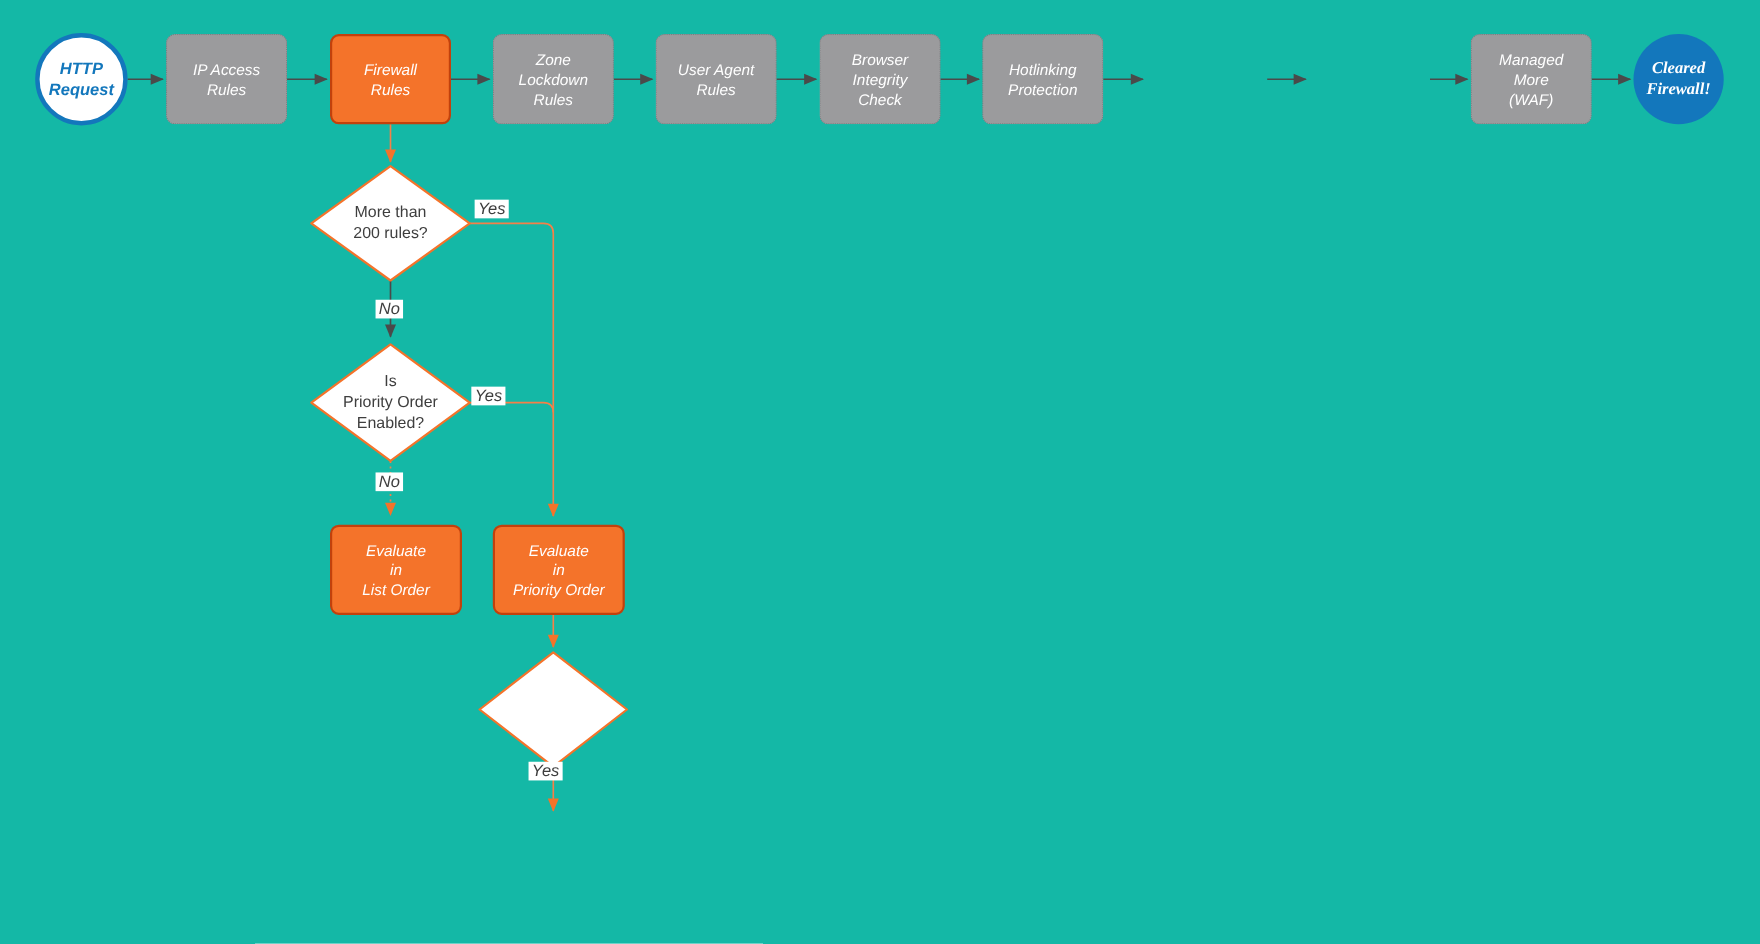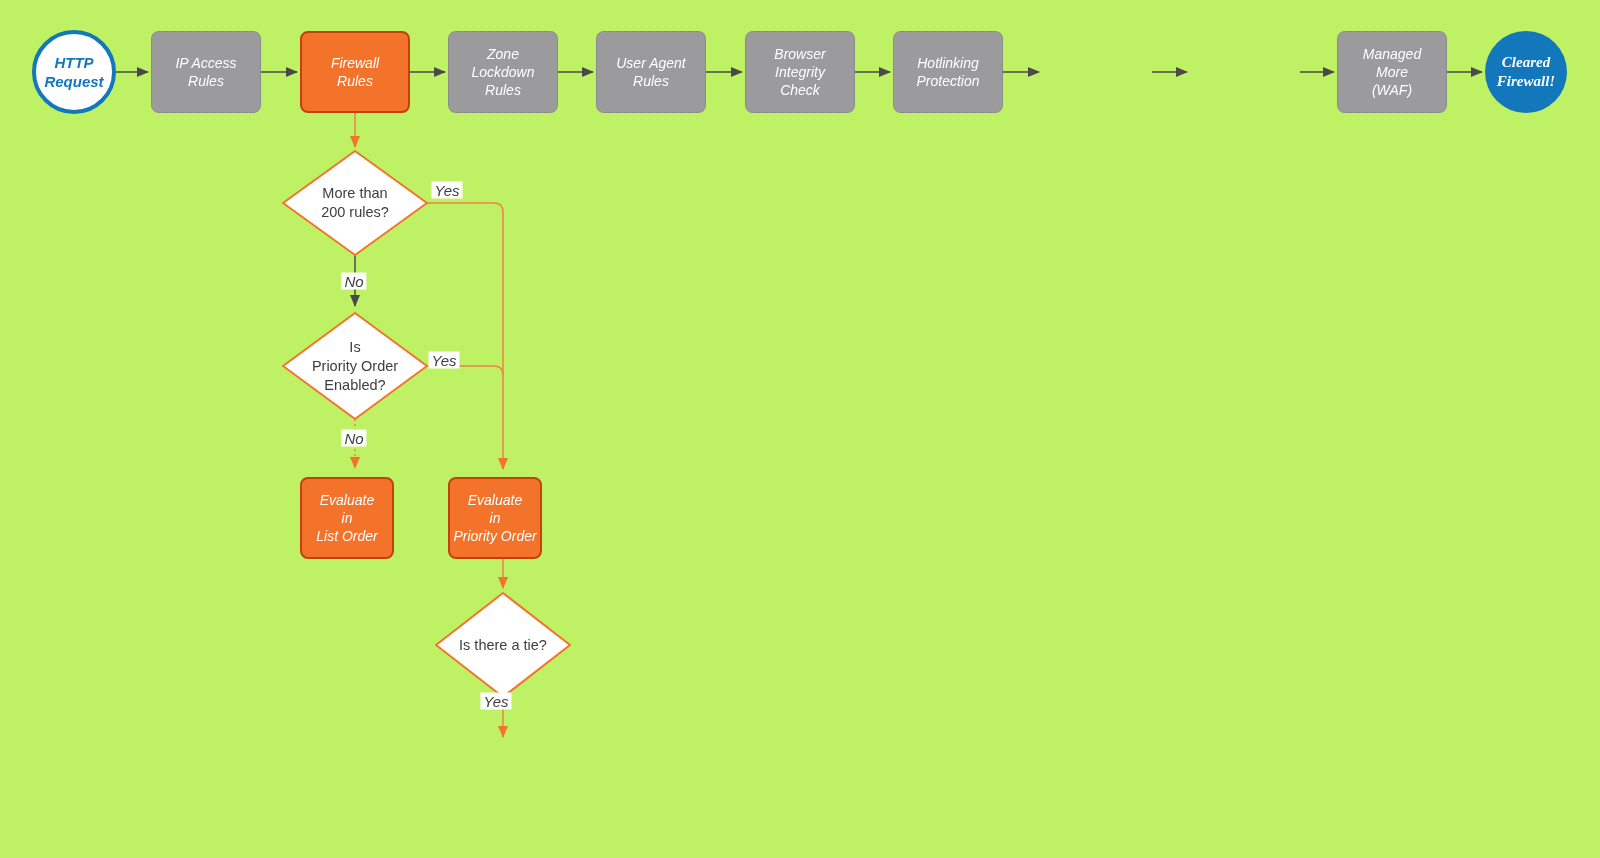--- a/index.html
+++ b/index.html
@@ -1,20 +1,20 @@
 <!DOCTYPE html>
 <html><head>
 <meta charset="utf-8">
 <style>
   html, body { margin: 0; padding: 0; background: #ffffff; }
   .canvas {
     position: relative;
     width: 1600px;
     height: 858px;
-    background: #bef264;
+    background: #14b8a6;
     font-family: "Liberation Sans", sans-serif;
     overflow: hidden;
   }
   svg.wires { position: absolute; left: 0; top: 0; }
 
   .node {
     position: absolute;
     display: flex;
     align-items: center;
     justify-content: center;
@@ -33,21 +33,21 @@
     font-style: italic;
     font-size: 14px;
     line-height: 18px;
   }
   .step.accent, .action {
     background: #f4732a;
     border: 2px solid #c2410c;
     color: #ffffff;
   }
   .action {
-    width: 94px;
+    width: 120px;
     height: 82px;
     border-radius: 8px;
     font-style: italic;
     font-size: 14px;
     line-height: 18px;
     position: absolute;
     display: flex;
     align-items: center;
     justify-content: center;
     text-align: center;
@@ -178,21 +178,20 @@
     <span>Managed
 More
 (WAF)</span>
   </div>
 
   <div class="diamond-label" style="left:283px; top:151px; width:144px; height:104px">More than
 200 rules?</div>
   <div class="diamond-label" style="left:283px; top:313px; width:144px; height:106px">Is
 Priority Order
 Enabled?</div>
-  <div class="diamond-label" style="left:436px; top:593px; width:134px; height:104px">Is there a tie?</div>
 
   <div class="action" style="left:300px; top:477px">
     <span>Evaluate
 in
 List Order</span>
   </div>
   <div class="action" style="left:448px; top:477px">
     <span>Evaluate
 in
 Priority Order</span>

